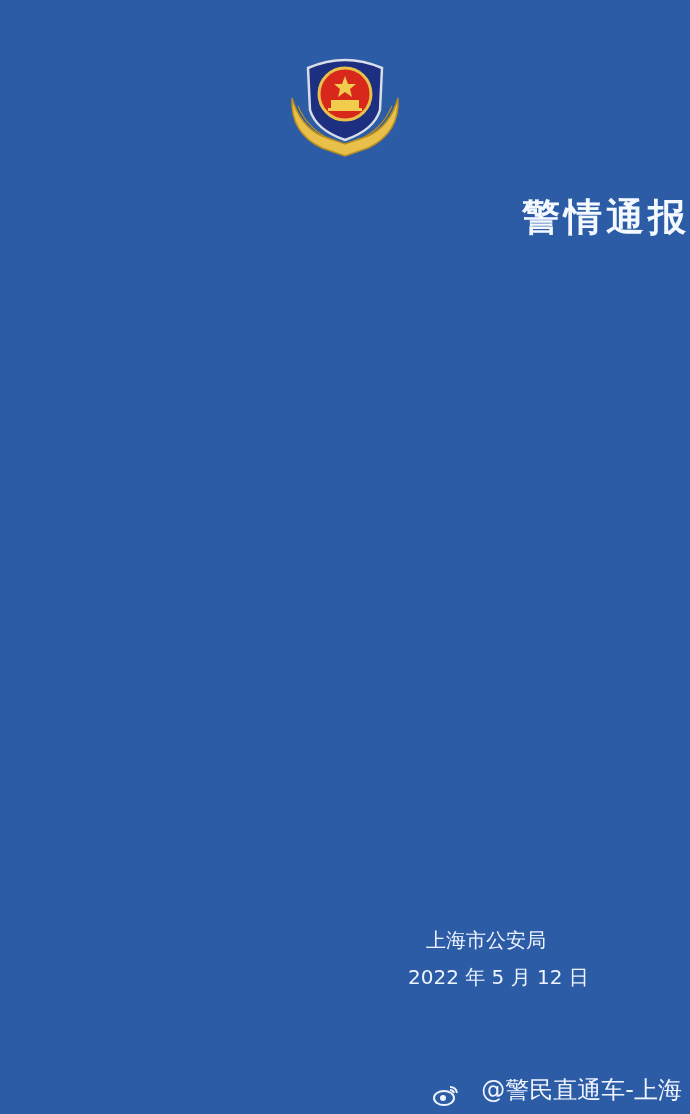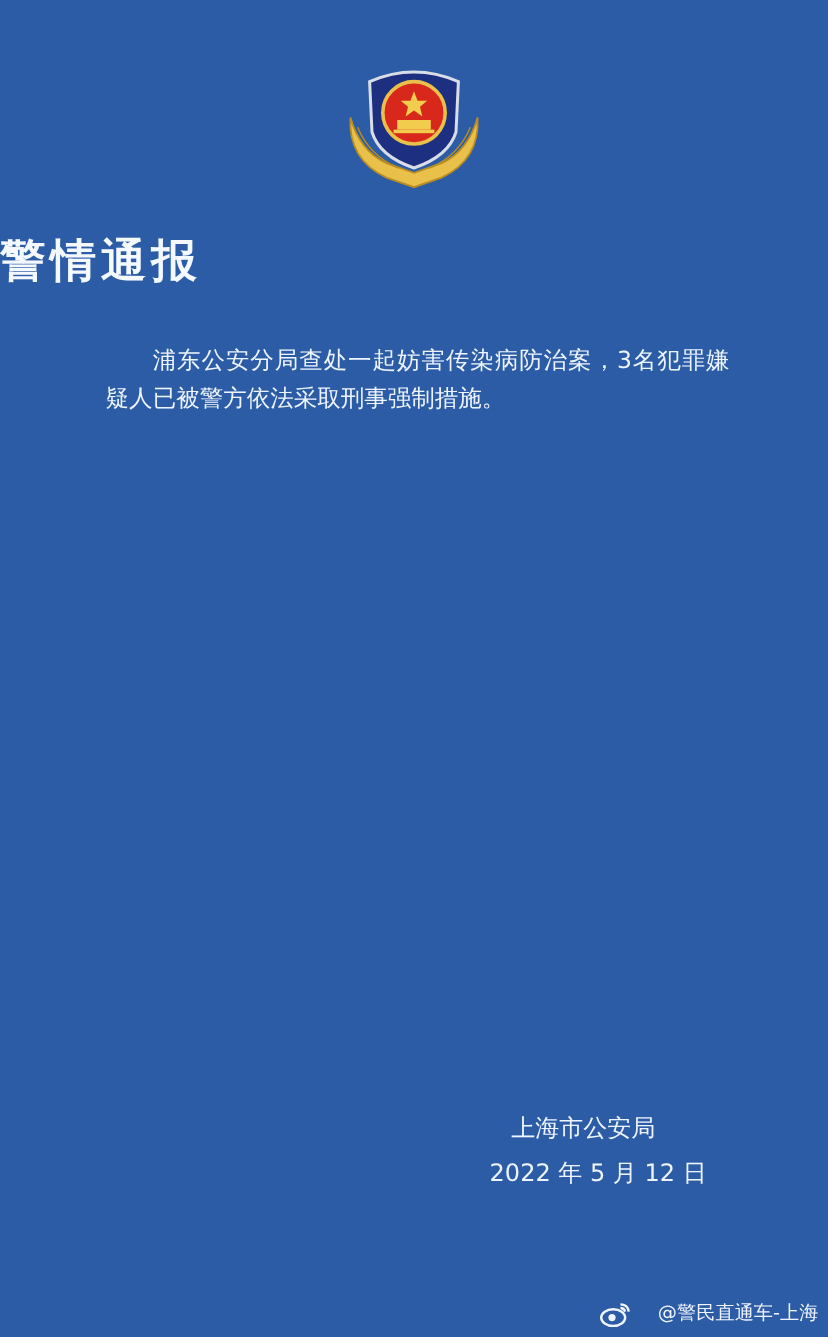--- a/index.html
+++ b/index.html
@@ -7,37 +7,37 @@
     width:690px; height:1114px; overflow:hidden;
     background:#2b5ca5;
     font-family:"DejaVu Sans", "Liberation Sans", sans-serif;
     color:#eef4ff;
     position:relative;
   }
   .emblem {
     position:absolute; left:282px; top:48px; width:126px; height:110px;
   }
   .title {
-    position:absolute; left:0; right:0; top:192px; text-align:left;
+    position:absolute; left:0; right:0; top:192px; text-align:right;
     font-size:38px; font-weight:bold; letter-spacing:4px; color:#f4f8ff;
   }
   .body-text {
     position:absolute; left:88px; width:520px; top:285px;
     font-size:19.6px; line-height:31px;
   }
   .body-text p { margin:0; text-indent:2em; text-align:justify; }
   .sign {
     position:absolute; left:426px; top:927px; font-size:20px;text-align:right;
   }
   .date {
     position:absolute; left:408px; top:964px; font-size:20px;
   }
   .watermark {
-    position:absolute; right:8px; bottom:8px; font-size:16px; color:#f0f4ff;
-    display:flex; align-items:flex-start; gap:22px;
+    position:absolute; right:8px; bottom:8px; font-size:24px; color:#f0f4ff;
+    display:flex; align-items:flex-end; gap:22px;
   }
   .weibo-icon { width:26px; height:22px; }
 </style>
 </head>
 <body>
 
 <div class="emblem">
   <svg viewBox="0 0 126 110" width="126" height="110">
 
     <path d="M10 50 Q8 85 40 100 L63 108 L86 100 Q118 85 116 50 Q108 78 86 88 L63 96 L40 88 Q18 78 10 50Z" fill="#e8c04a" stroke="#b98d22" stroke-width="1.5"></path>
@@ -49,21 +49,20 @@
     <polygon points="63,28 66,36 74,36 68,41 70,49 63,44 56,49 58,41 52,36 60,36" fill="#f2cc4c"></polygon>
     <rect x="49" y="52" width="28" height="8" fill="#f2cc4c"></rect>
     <rect x="46" y="60" width="34" height="3" fill="#f2cc4c"></rect>
     <path d="M40 94 L63 104 L86 94" stroke="#e8c04a" stroke-width="3" fill="none"></path>
   </svg>
 </div>
 
 <div class="title">警情通报</div>
 
 <div class="body-text">
-  <p>浦东公安分局查处一起妨害传染病防治案，3名犯罪嫌疑人已被警方依法采取刑事强制措施。</p>
 </div>
 
 <div class="sign">上海市公安局</div>
 <div class="date">2022 年 5 月 12 日</div>
 
 <div class="watermark">
   <svg class="weibo-icon" viewBox="0 0 26 22">
     <ellipse cx="11" cy="14" rx="10" ry="7" fill="none" stroke="#f0f4ff" stroke-width="2"></ellipse>
     <circle cx="10" cy="14" r="3" fill="#f0f4ff"></circle>
     <path d="M17 3 Q23 3 24 9" stroke="#f0f4ff" stroke-width="2" fill="none"></path>

